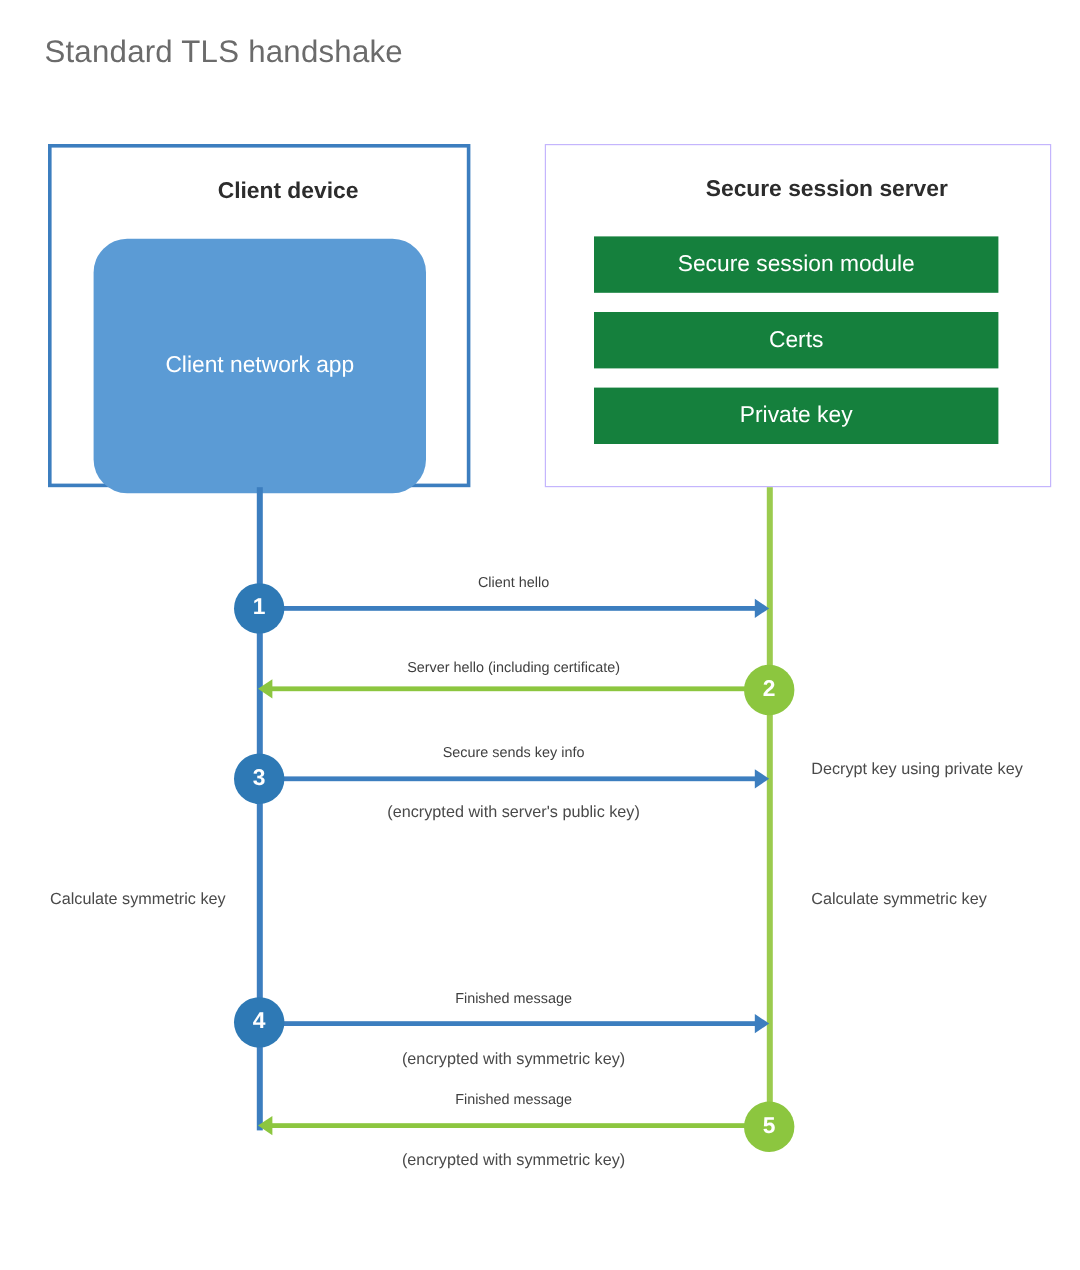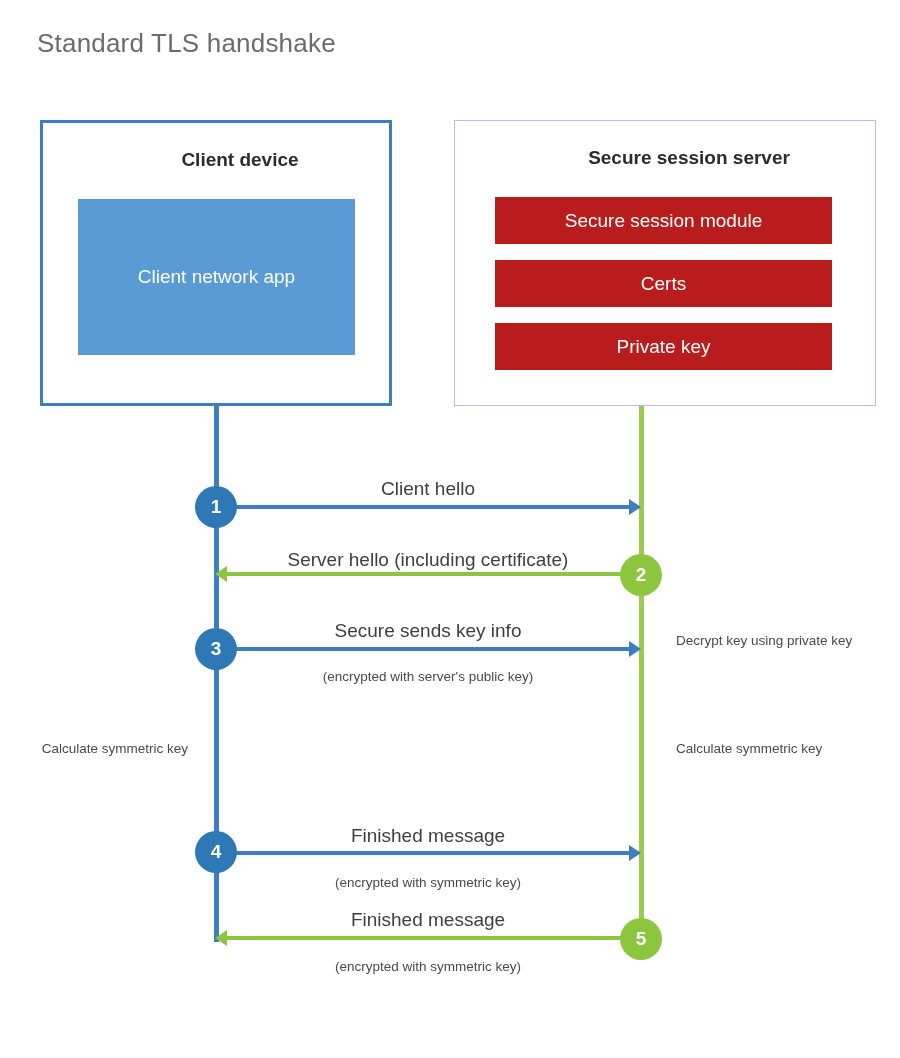--- a/index.html
+++ b/index.html
@@ -65,44 +65,45 @@
     color: #2c2c2c;
     padding-left: 48px;
   }
 
   
   .app-block {
     position: absolute;
     left: 35px;
     top: 76px;
     width: 277px;
-    height: 156px;
+    height: 212px;
     background: #5B9BD5;
     color: #ffffff;
     font-size: 19px;
     font-weight: 300;
     display: flex;
     align-items: center;
     justify-content: center;
     text-align: center;
     line-height: 1.35;
     padding: 0 10px;
     box-sizing: border-box;
+    border-radius: 28px;
   }
 
   
   .server-bars {
     position: absolute;
     left: 40px;
     top: 76px;
     width: 337px;
   }
   .server-bar {
     height: 47px;
-    background: #b91c1c;
+    background: #15803d;
     color: #ffffff;
     font-size: 19px;
     font-weight: 300;
     display: flex;
     align-items: center;
     justify-content: center;
     margin-bottom: 16px;
   }
   .server-bar:last-child { margin-bottom: 0; }
 
@@ -153,21 +154,21 @@
   }
   .arrow.green.to-left .head {
     left: -11px;
     border-right: 12px solid #8CC63F;
   }
 
   
   .arrow-label {
     position: absolute;
     text-align: center;
-    font-size: 19px;
+    font-size: 12px;
     font-weight: 400;
     color: #3f3f3f;
     white-space: nowrap;
   }
   .arrow-sublabel {
     position: absolute;
     text-align: center;
     font-size: 13.5px;
     font-weight: 400;
     color: #4a4a4a;

